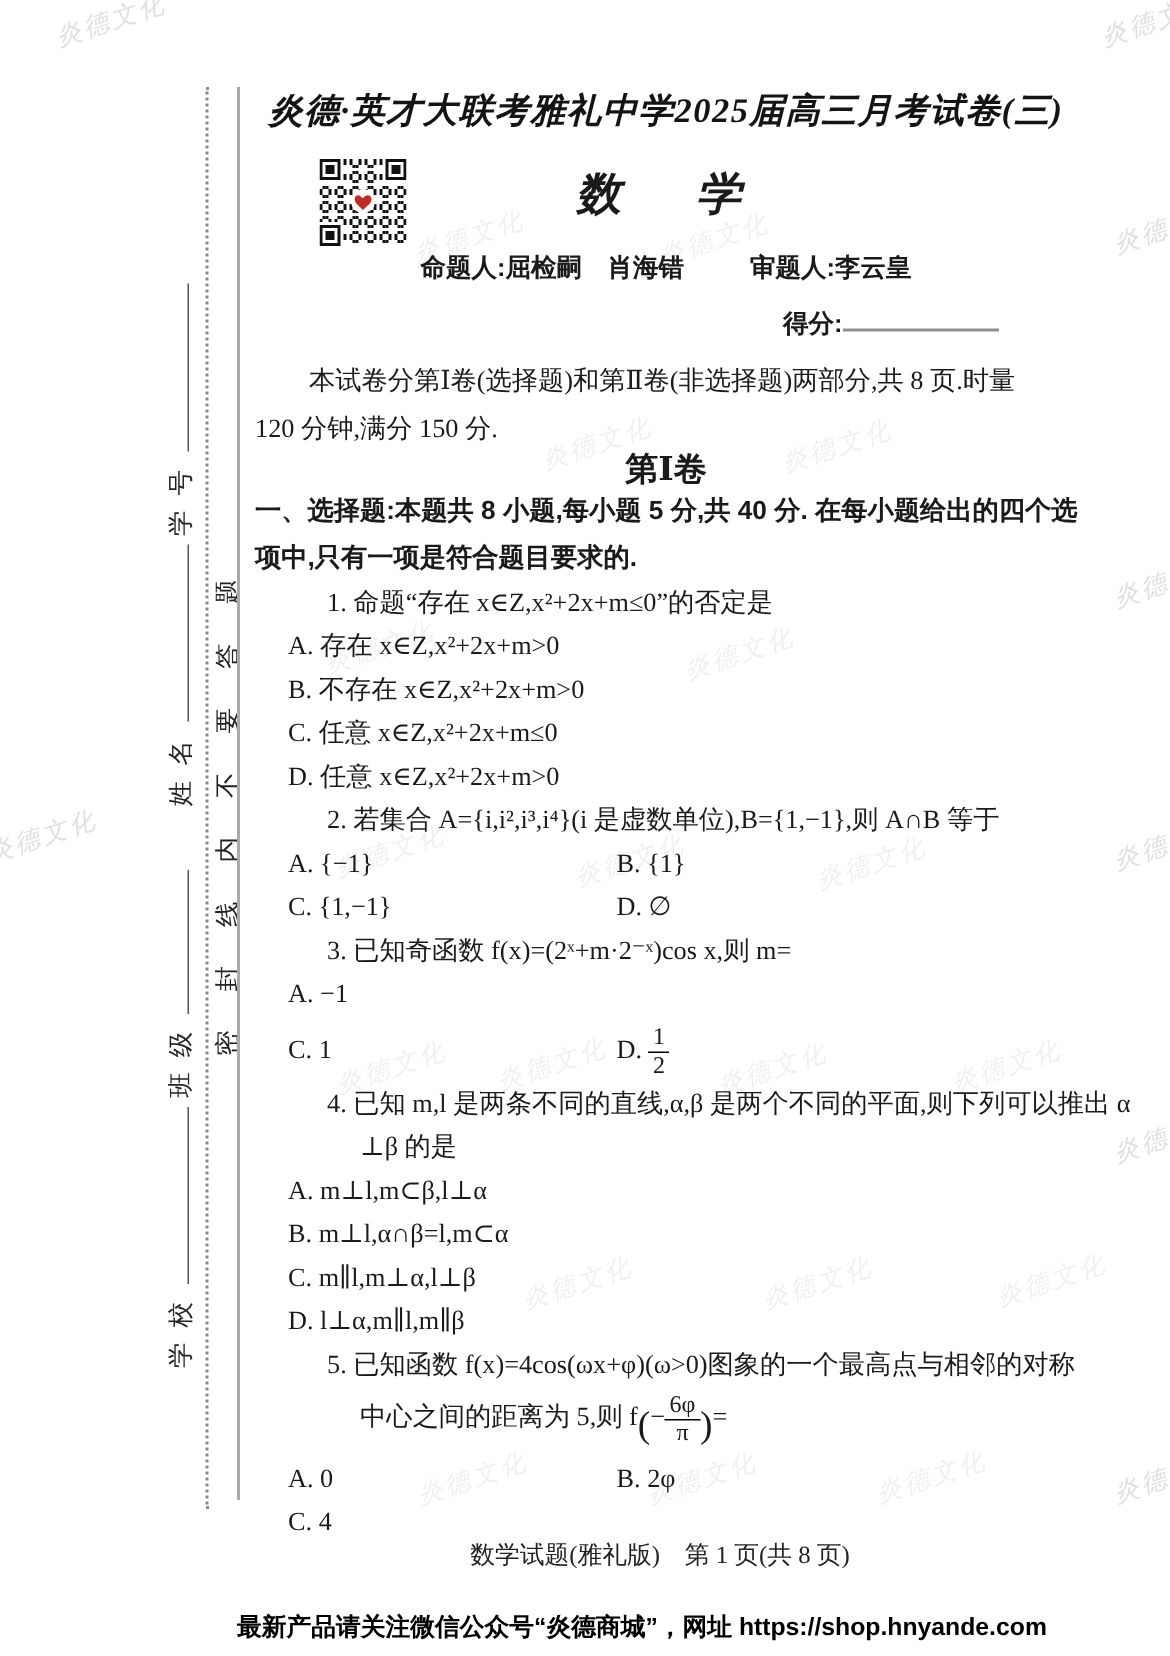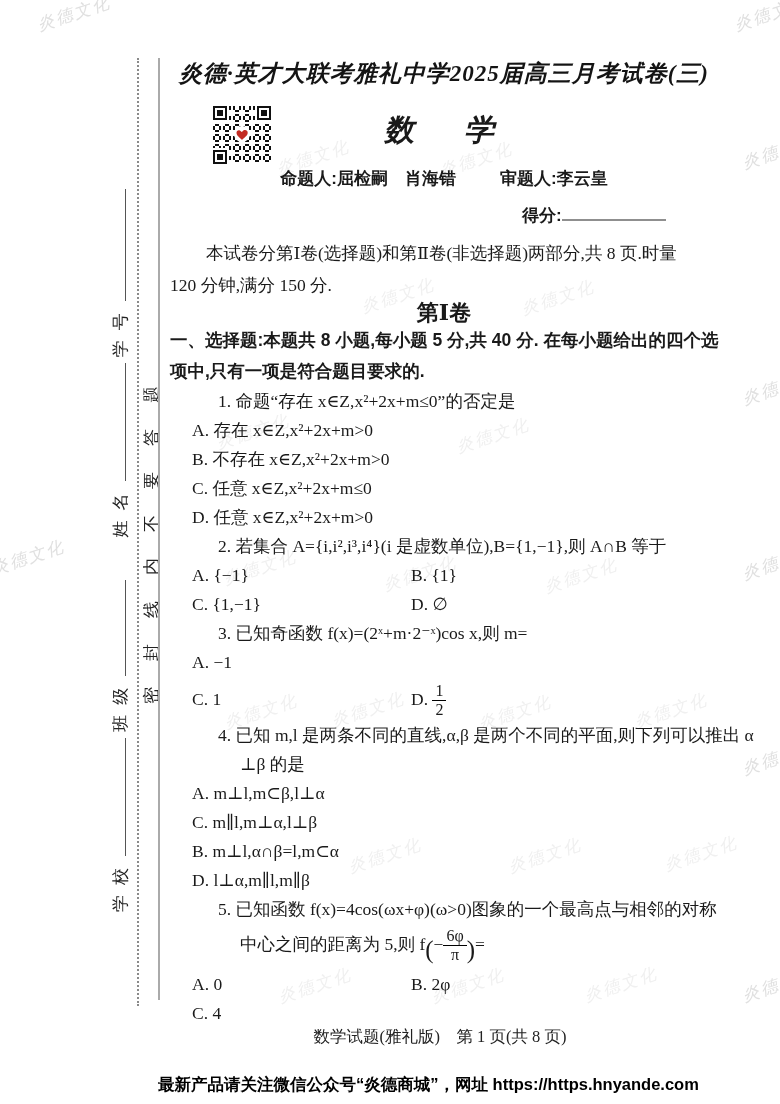--- a/index.html
+++ b/index.html
@@ -397,36 +397,36 @@
           <span class="frac"><span class="fnum">1</span><span class="fden">2</span></span>
         </div>
       </div>
     </div>
 
     <div class="q">
       <div class="stem line">4. 已知 m,l 是两条不同的直线,α,β 是两个不同的平面,则下列可以推出 α</div>
       <div class="stem line" style="padding-left:22px;">⊥β 的是</div>
       <div class="opts-list">
         <div class="line">A. m⊥l,m⊂β,l⊥α</div>
+        <div class="line">B. m⊥l,α∩β=l,m⊂α</div>
         <div class="line">C. m∥l,m⊥α,l⊥β</div>
-        <div class="line">B. m⊥l,α∩β=l,m⊂α</div>
         <div class="line">D. l⊥α,m∥l,m∥β</div>
       </div>
     </div>
 
     <div class="q">
       <div class="stem line">5. 已知函数 f(x)=4cos(ωx+φ)(ω&gt;0)图象的一个最高点与相邻的对称</div>
       <div class="stem line" style="padding-left:22px;line-height:40px;">
         <span>中心之间的距离为 5,则 f</span><span class="bigp">(</span><span>−</span><span class="frac"><span class="fnum">6φ</span><span class="fden">π</span></span><span class="bigp">)</span><span>=</span>
       </div>
       <div class="opts-grid">
         <div class="cell">A. 0</div>
         <div class="cell">B. 2φ</div>
         <div class="cell">C. 4</div>
       </div>
     </div>
 
   </div>
 
   <div class="page-info">数学试题(雅礼版)　第 1 页(共 8 页)</div>
-  <div class="promo">最新产品请关注微信公众号“炎德商城”，网址 https://https.hnyande.com</div>
+  <div class="promo">最新产品请关注微信公众号“炎德商城”，网址 https://shop.hnyande.com</div>
 
 </div>
 
 </body></html>

